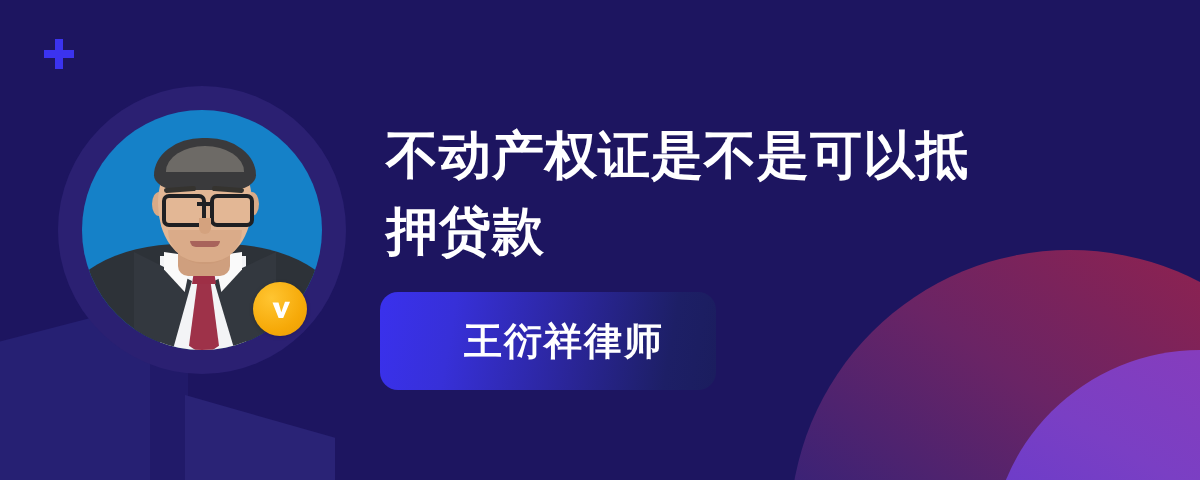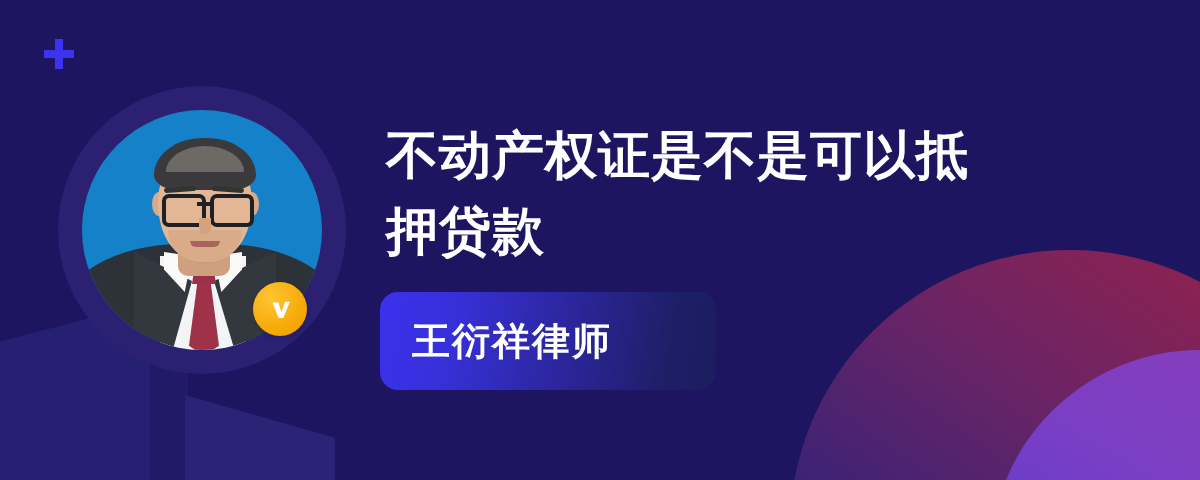--- a/index.html
+++ b/index.html
@@ -207,21 +207,21 @@
     letter-spacing: 1px;
     white-space: pre-line;
   }
 
   #name-badge {
     position: absolute;
     left: 380px; top: 292px;
     width: 336px; height: 98px;
     border-radius: 18px;
     background: linear-gradient(100deg, #3a31ed 0%, #3730d8 22%, #2a2597 58%, #1d1f66 85%, #1b1d5e 100%);
-    display: flex; align-items: center;
+    display: flex; align-items: center; justify-content: center;
   }
   #name-badge-label {
     color: #ffffff;
     font-size: 38px;
     font-weight: bold;
     letter-spacing: 2px;
     padding-left: 32px;
   }
 </style>
 </head>

